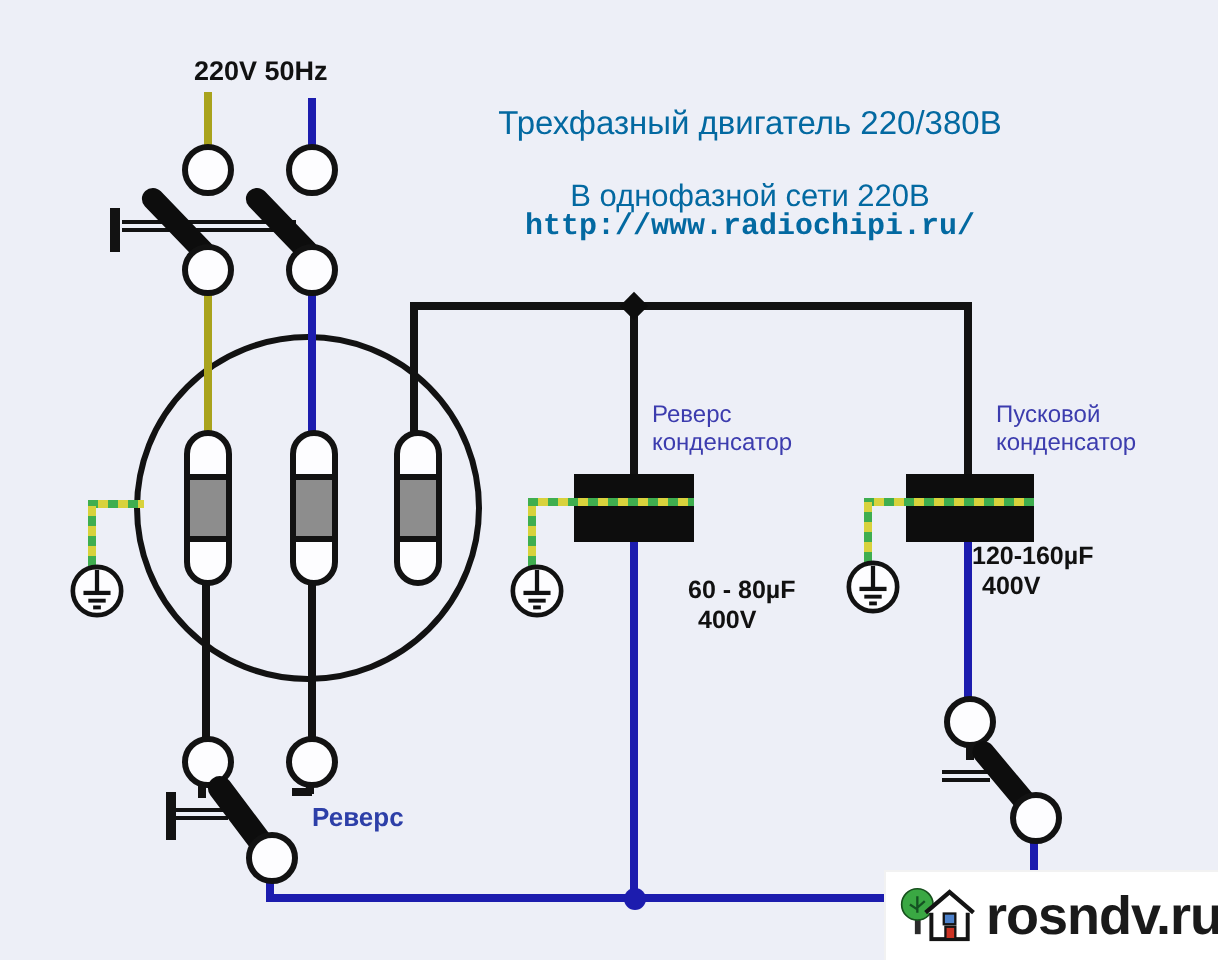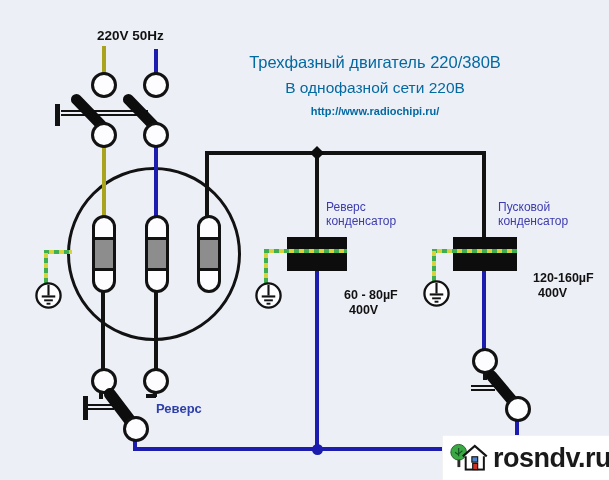--- a/index.html
+++ b/index.html
@@ -137,37 +137,37 @@
     <circle cx="15" cy="15" r="12.5" fill="#fdfdff" stroke="#121212" stroke-width="2.4"></circle>
     <line x1="15" y1="4" x2="15" y2="15" stroke="#121212" stroke-width="2.2"></line>
     <line x1="8" y1="16" x2="22" y2="16" stroke="#121212" stroke-width="2.2"></line>
     <line x1="10.5" y1="20" x2="19.5" y2="20" stroke="#121212" stroke-width="2"></line>
     <line x1="13" y1="23.5" x2="17" y2="23.5" stroke="#121212" stroke-width="2"></line>
   </svg>
 
   <div class="lbl" style="left:97px;top:28px;font-size:13.5px;font-weight:bold;color:#111;">220V 50Hz</div>
 
   <div class="lbl navy" style="left:230px;top:53px;width:290px;text-align:center;font-size:16.5px;">Трехфазный двигатель 220/380В</div>
-  <div class="lbl navy" style="left:230px;top:79px;width:290px;text-align:center;font-size:15.5px;">В однофазной сети 220В</div>
-  <div class="lbl navy" style="left:230px;top:105px;width:290px;text-align:center;font-size:11px;font-weight:bold;">http://www.radiochipi.ru/</div>
+  <div class="lbl navy" style="left:230px;top:90px;width:290px;text-align:center;font-size:15.5px;">В однофазной сети 220В</div>
+  <div class="lbl navy" style="left:230px;top:105px;width:290px;text-align:center;font-size:15px;font-weight:bold;font-family:Liberation Mono, monospace;">http://www.radiochipi.ru/</div>
 
   <div class="lbl cap-name" style="left:326px;top:201px;">
     <span style="display:block;">Реверс</span>
     <span style="display:block;">конденсатор</span>
   </div>
   <div class="lbl cap-name" style="left:498px;top:201px;">
     <span style="display:block;">Пусковой</span>
     <span style="display:block;">конденсатор</span>
   </div>
 
   <div class="lbl cap-val" style="left:322px;top:288px;margin-left:22px;">
     <span style="display:block;">60 - 80µF</span>
     <span style="display:block;margin-left:5px;">400V</span>
   </div>
-  <div class="lbl cap-val" style="left:486px;top:271px;padding-left:47px;">
+  <div class="lbl cap-val" style="left:486px;top:271px;">
     <span style="display:block;">120-160µF</span>
     <span style="display:block;margin-left:5px;">400V</span>
   </div>
 
 
   <div class="lbl blue-lbl" style="left:156px;top:401px;font-size:13px;">Реверс</div>
 
   <div id="watermark">
     <svg width="46" height="36" viewBox="0 0 46 36" style="margin-left:7px;">
       <rect x="9" y="16" width="3.5" height="13" fill="#2b2b2b"></rect>

